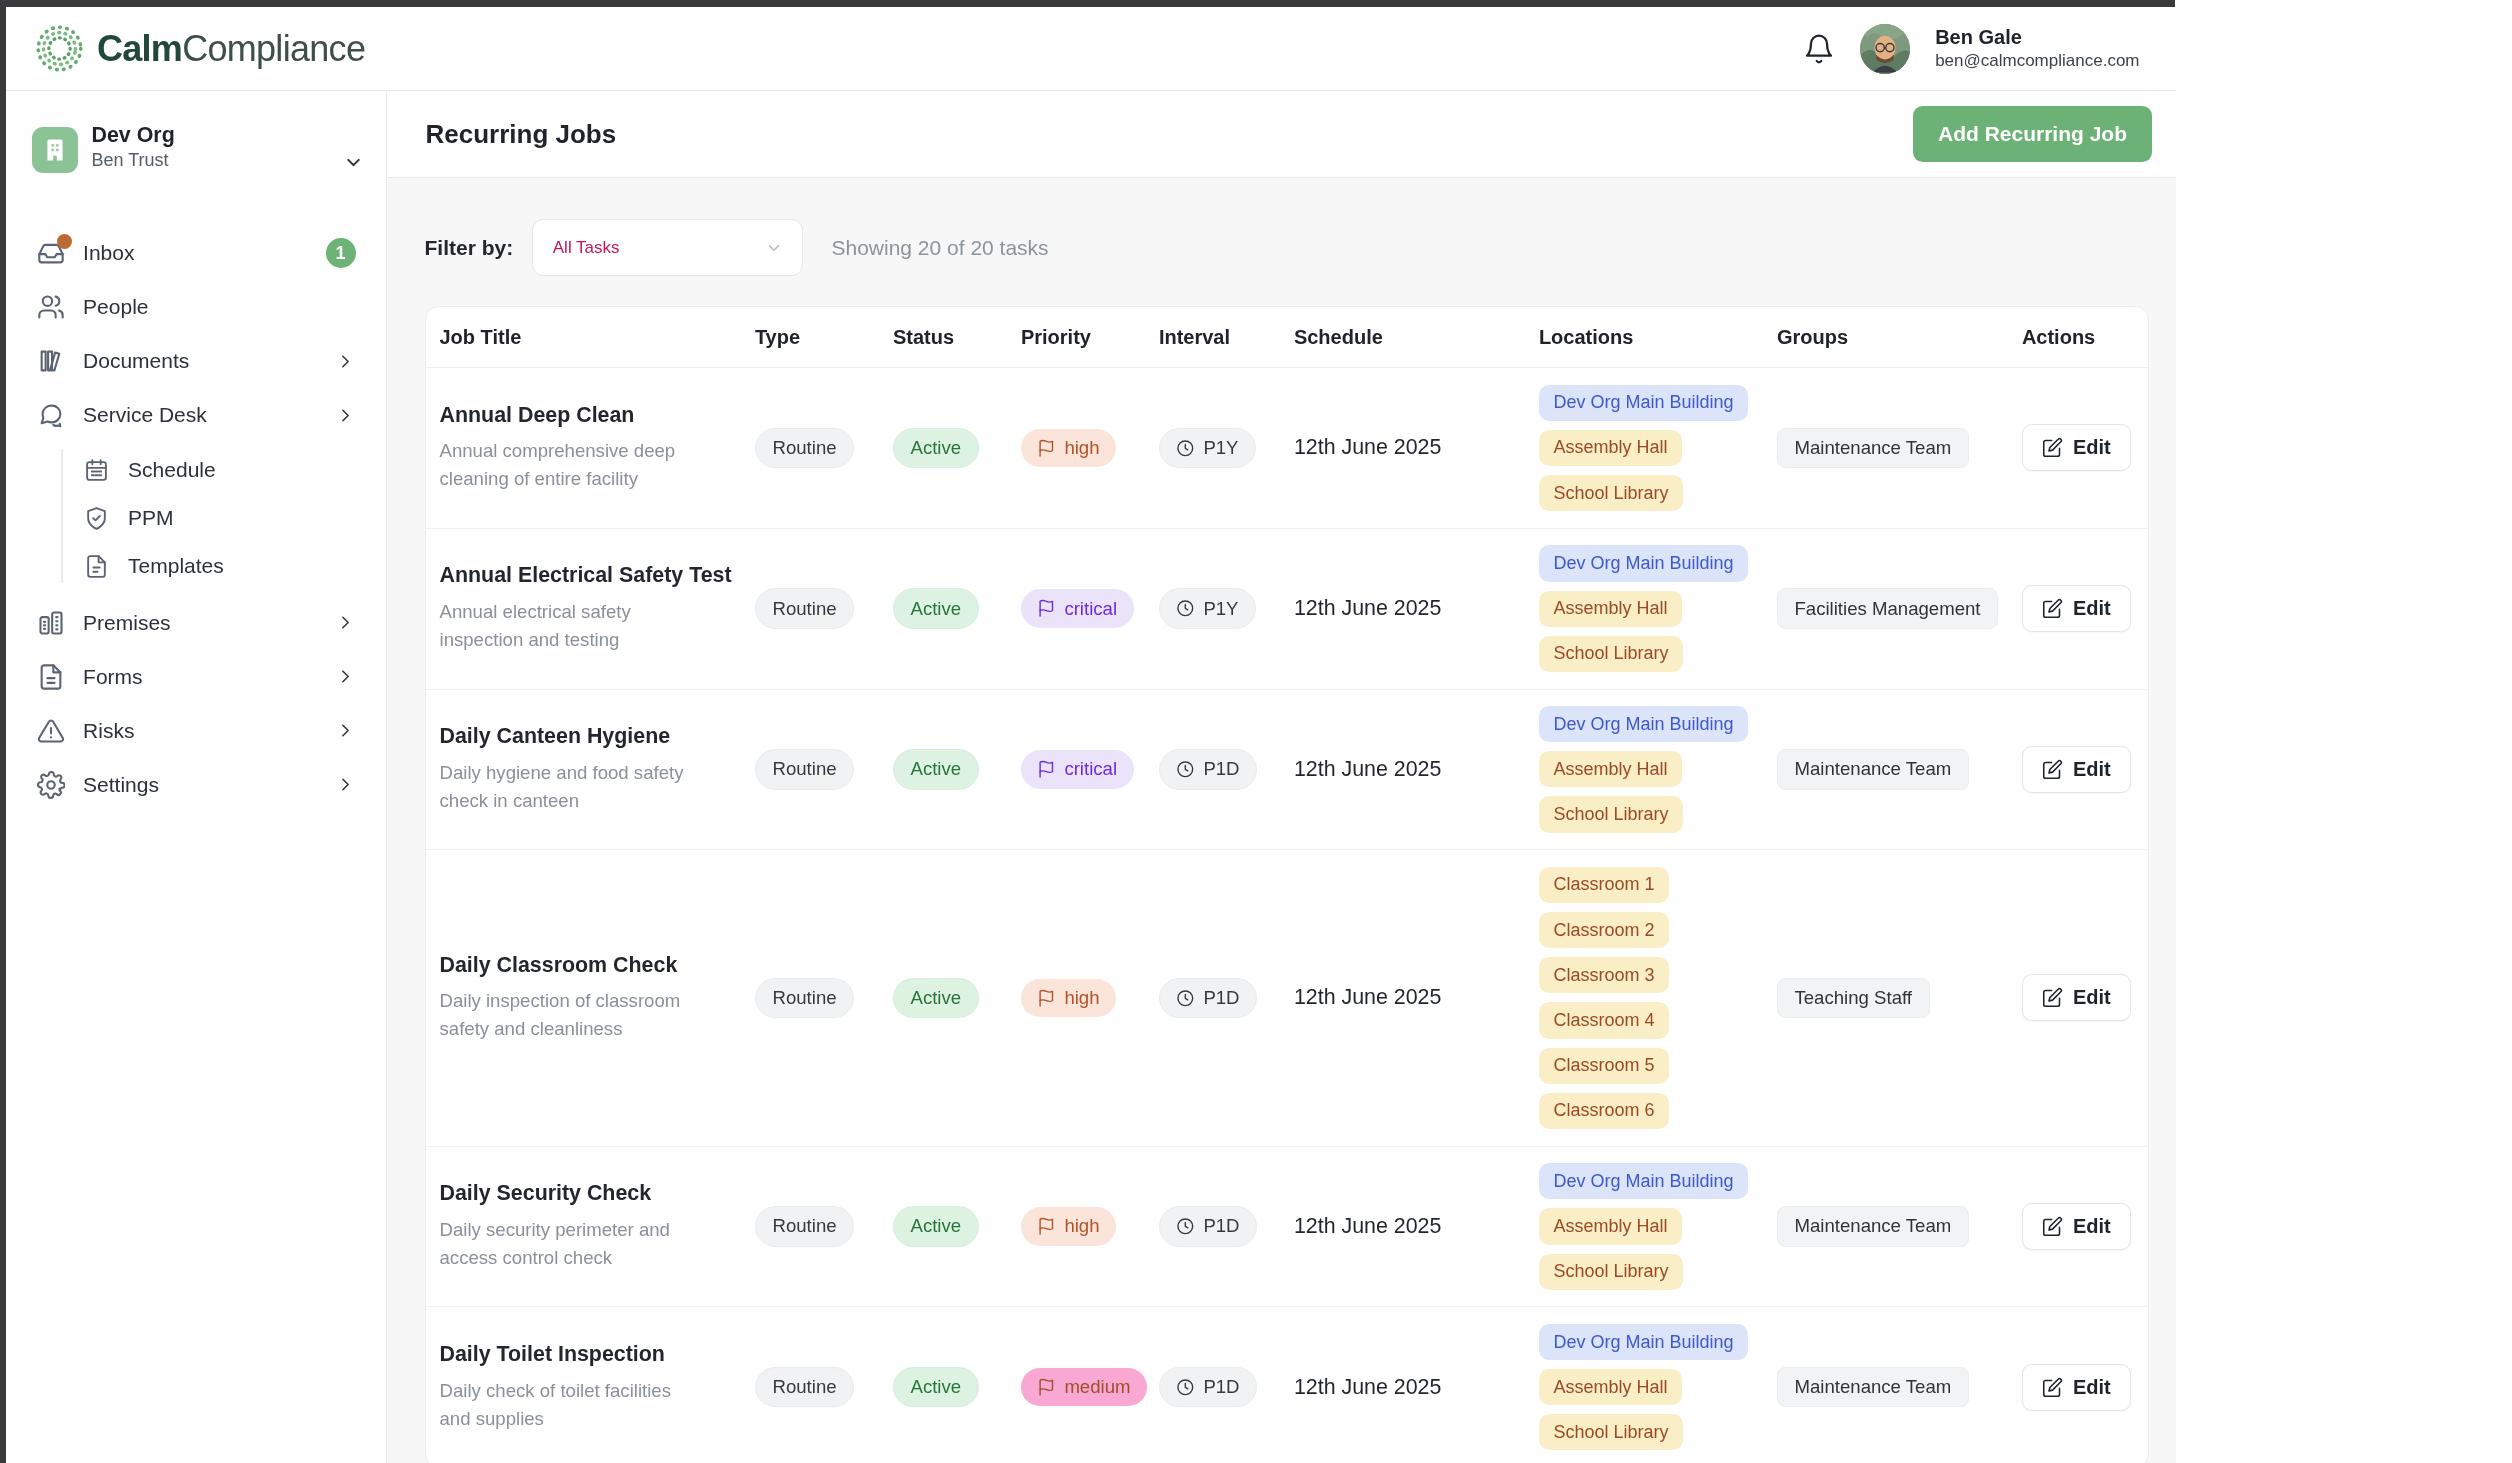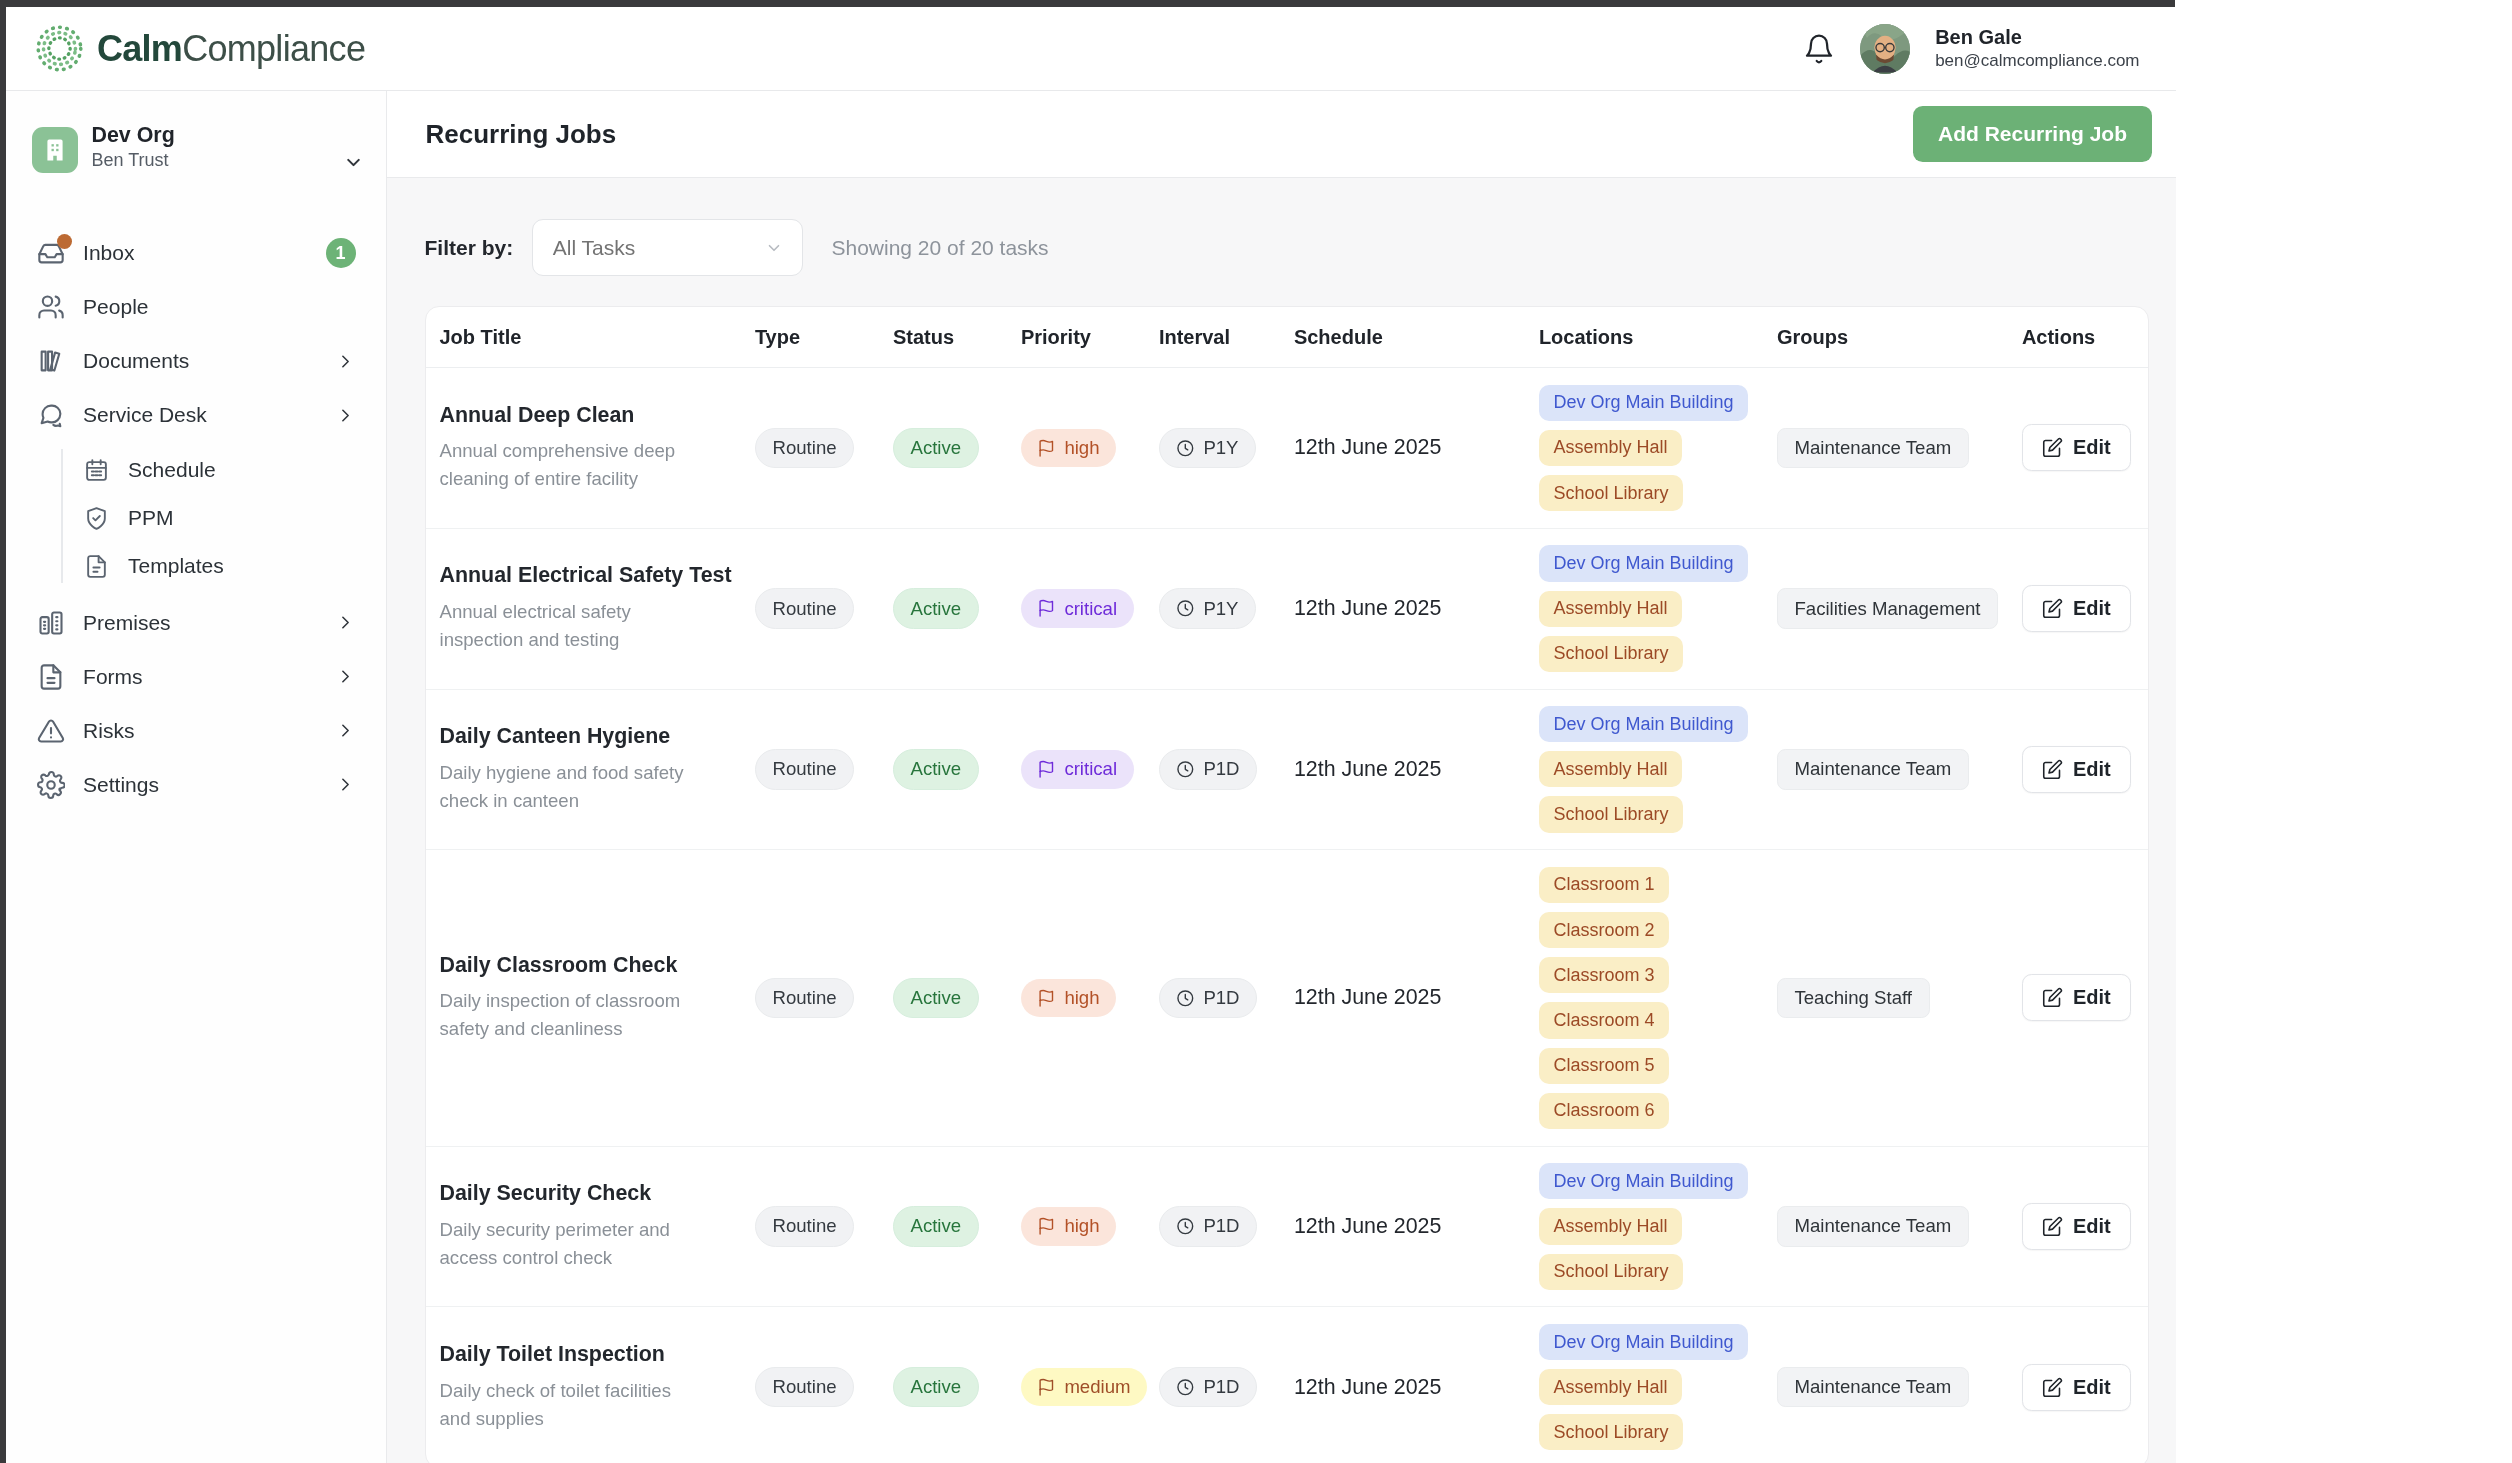--- a/index.html
+++ b/index.html
@@ -72,21 +72,21 @@
   .page-title { font-size:26px; font-weight:700; color:#1f242a; }
   .add-btn { margin-left:auto; background:#6cb176; color:#fff; border:none; border-radius:9.7px;
     font-size:21px; font-weight:600; padding:16px 25px; cursor:pointer;
     font-family:"Liberation Sans","DejaVu Sans",sans-serif; }
 
   .content { flex:1; background:#f7f7f8; padding:41px 27px 0 38px; min-height:0; }
   .filter-row { display:flex; align-items:center; }
   .filter-label { font-size:21px; font-weight:700; color:#23272d; margin-right:19.3px; }
   .filter-select { width:271px; height:57px; background:#fff; border:1.4px solid #e3e5e8;
     border-radius:11px; display:flex; align-items:center; padding:0 19.3px; cursor:pointer; }
-  .filter-select .val { font-size:21px; color:#737373; }
+  .filter-select .val { font-size:17px; color:#be185d; }
   .filter-select .chev { margin-left:auto; color:#b7bbc1; width:18px; height:18px; }
   .showing { font-size:21px; color:#8d939b; margin-left:28px; }
 
   
   .card { margin-top:30px; background:#fff; border:1.4px solid #ececee; border-radius:14px;
     width:1724px; overflow:hidden; }
   .tgrid { display:grid; grid-template-columns:317px 138px 128px 138px 135px 245px 238px 245px 1fr; }
   .thead { height:61px; align-items:center; border-bottom:1.4px solid #eceef0; }
   .thead .th { font-size:20px; font-weight:700; color:#20242a; padding-left:12.4px; }
   .thead .th:first-child { padding-left:14px; }
@@ -102,21 +102,21 @@
   .td.first { padding-left:14px; display:block; }
   .job-title { font-size:21.4px; font-weight:600; color:#23272d; }
   .job-desc { font-size:18.6px; color:#8a9097; line-height:1.5; margin-top:9.7px; max-width:262px; }
 
   .pill { display:inline-flex; align-items:center; gap:8.3px; font-size:18.6px; font-weight:500;
     border-radius:689px; padding:8.3px 16.6px; white-space:nowrap; }
   .pill.gray { background:#f1f2f4; color:#343a40; border:1.4px solid #e9ebed; }
   .pill.green { background:#def2e2; color:#27753c; border:1.4px solid #d6eedd; }
   .pill.prio-high { background:#fbe5db; color:#b35127;justify-content:flex-end; }
   .pill.prio-critical { background:#ebe3fa; color:#6e2bd9; }
-  .pill.prio-medium { background:#fef9c3; color:#9f4e28; }
+  .pill.prio-medium { background:#f9a8d4; color:#9f4e28; }
   .pill svg { width:18.6px; height:18.6px; }
 
   .loc-stack { display:flex; flex-direction:column; gap:9px; align-items:flex-start; }
   .loc { font-size:18px; font-weight:500; border-radius:10px; padding:7.6px 14.5px; white-space:nowrap; }
   .loc.blue { background:#dbe4f9; color:#3f58cf; }
   .loc.yellow { background:#faeec6; color:#9c4a26; }
 
   .group-pill { background:#f2f3f5; color:#2f3439; border:1.4px solid #eaecee; font-size:18.6px;
     font-weight:500; border-radius:8.3px; padding:8.3px 16.6px; white-space:nowrap; }
 

